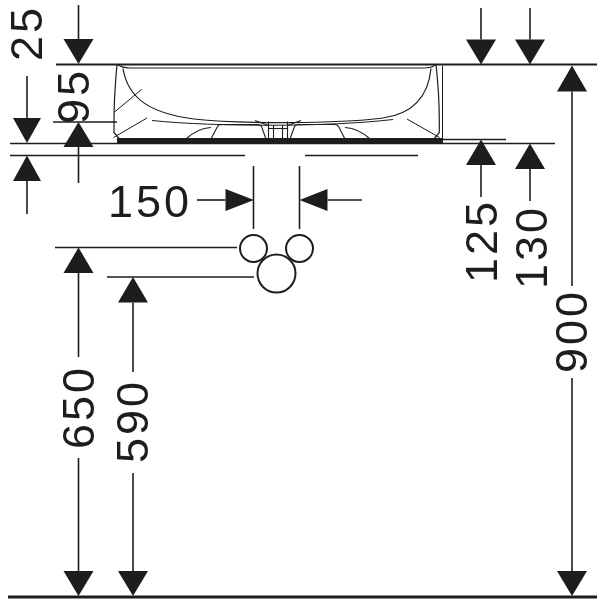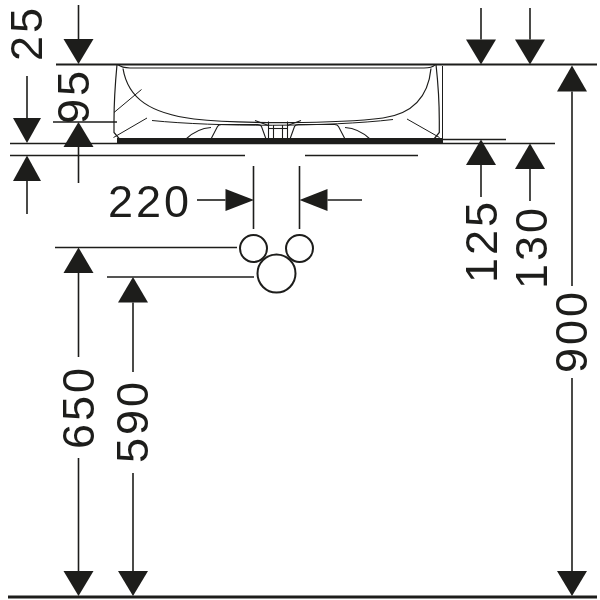--- a/index.html
+++ b/index.html
@@ -146,19 +146,19 @@
     <g stroke-width="1.6">
       <polygon points="557,91.5 587,91.5 572,65.5" fill="#1d1d1b" stroke="none"></polygon>
       <line x1="572" y1="91.5" x2="572" y2="286"></line>
       <line x1="572" y1="378" x2="572" y2="571"></line>
       <polygon points="557,571 587,571 572,596" fill="#1d1d1b" stroke="none"></polygon>
     </g>
   </svg>
 
   <div class="dim-label rot" style="left:26px;  top:33px;">25</div>
   <div class="dim-label rot" style="left:73px;  top:96px;">95</div>
-  <div class="dim-label" style="left:150px; top:201px;">220</div>
+  <div class="dim-label" style="left:150px; top:201px;">150</div>
   <div class="dim-label rot" style="left:481px; top:241px;">125</div>
   <div class="dim-label rot" style="left:531px; top:247px;">130</div>
   <div class="dim-label rot" style="left:78px;  top:407px;">650</div>
   <div class="dim-label rot" style="left:132px; top:421px;">590</div>
   <div class="dim-label rot" style="left:571px; top:331px;">900</div>
 </div>
 
 </body></html>

